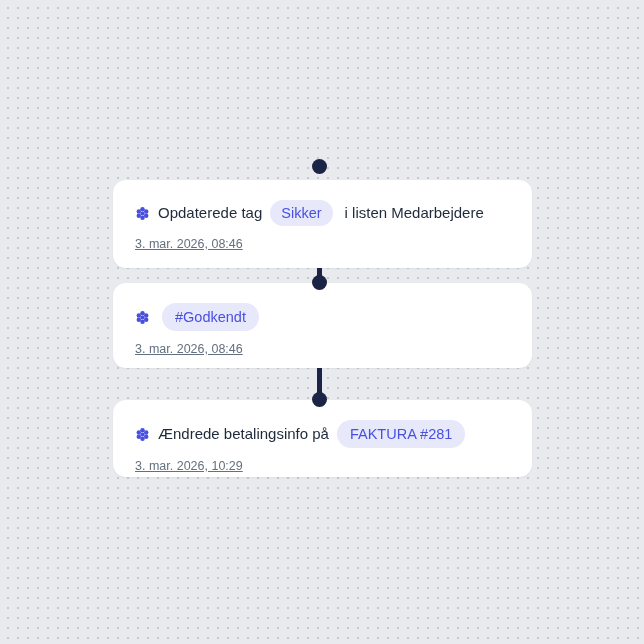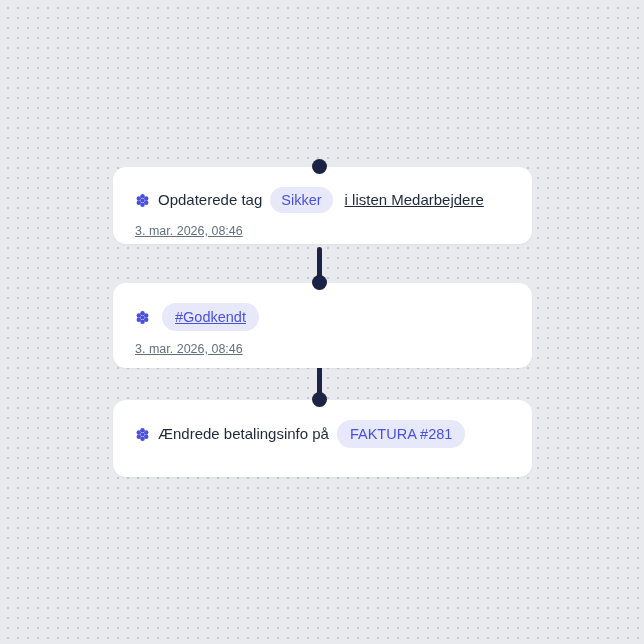--- a/index.html
+++ b/index.html
@@ -53,21 +53,21 @@
     position: absolute;
     left: 113px;
     width: 419px;
     box-sizing: border-box;
     background: #ffffff;
     border-radius: 13px;
     padding: 20px 22px 16px 22px;
     box-shadow: 0 1px 2px rgba(24, 31, 60, 0.05);
     z-index: 2;
   }
-  .card.c1 { top: 167px; height: 77px; }
+  .card.c1 { top: 180px; height: 88px; }
   .card.c2 { top: 283px; height: 85px; }
   .card.c3 { top: 400px; height: 77px; }
 
   .card-row {
     display: flex;
     align-items: center;
     gap: 8px;
     min-height: 23px;
   }
 
@@ -101,21 +101,21 @@
 
   .timestamp {
     margin-top: 10px;
     font-size: 12.5px;
     color: #64707f;
     line-height: 16px;
     white-space: nowrap;
     text-decoration: underline;
   }
 
-  .gap-left { margin-left: 4px; text-decoration: underline; }
+  .gap-left { margin-left: 4px; }
 </style>
 </head>
 <body>
 
 <div class="canvas">
 
   <div class="rail seg-1"></div>
   <div class="rail seg-2"></div>
 
   <div class="node n1"></div>
@@ -169,15 +169,16 @@
           <circle cx="12" cy="18.8" r="3.6"></circle>
           <circle cx="6.1" cy="8.6" r="3.6"></circle>
           <circle cx="17.9" cy="8.6" r="3.6"></circle>
           <circle cx="6.1" cy="15.4" r="3.6"></circle>
           <circle cx="17.9" cy="15.4" r="3.6"></circle>
         </g>
       </svg>
       <span class="msg-text">Ændrede betalingsinfo på</span>
       <span class="pill wide">FAKTURA #281</span>
     </div>
+    <div class="timestamp">3. mar. 2026, 10:29</div>
   </div>
 
 </div>
 
 </body></html>

